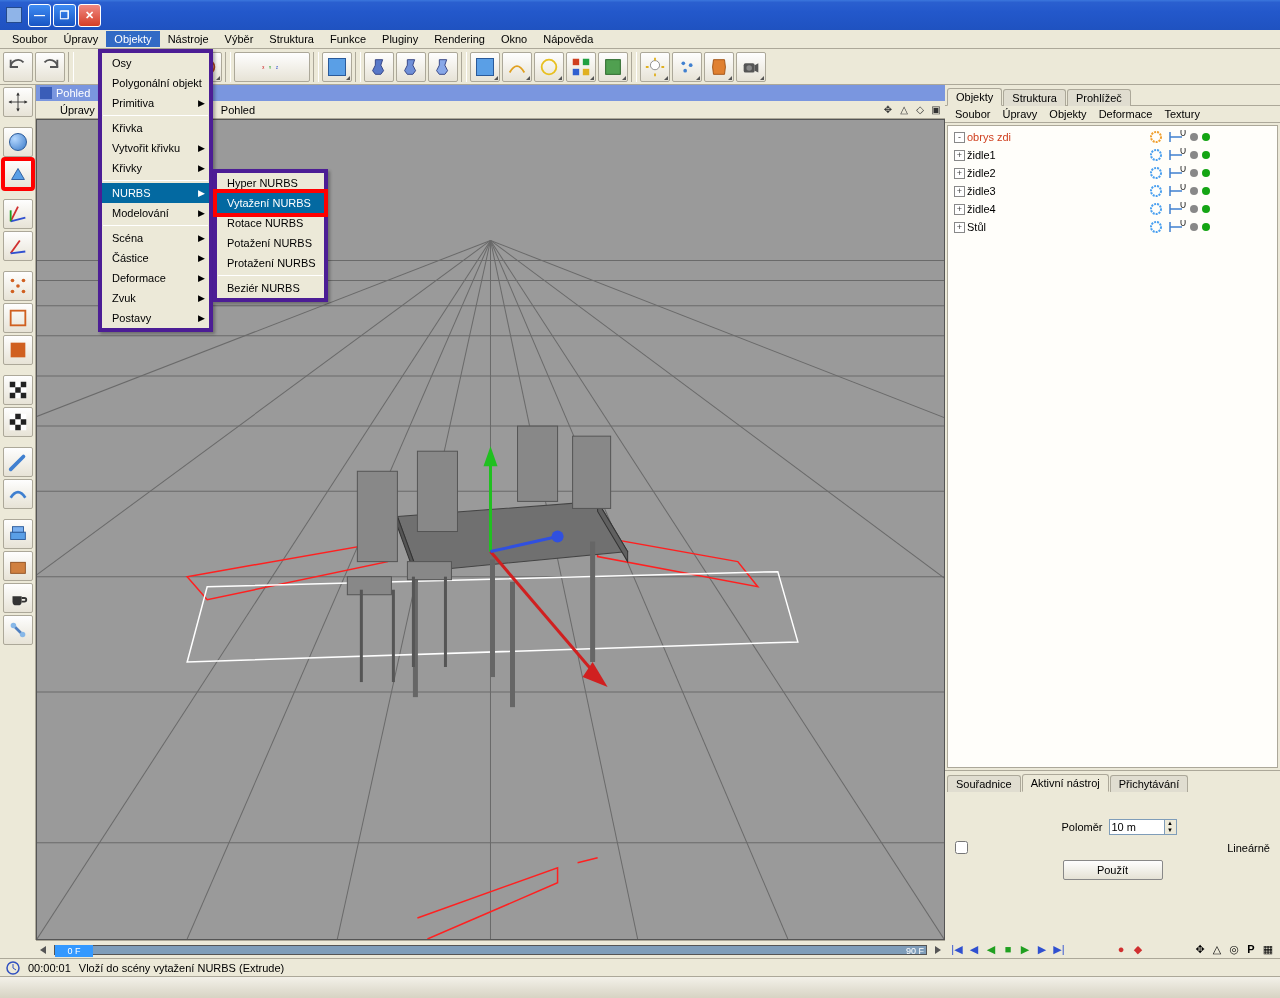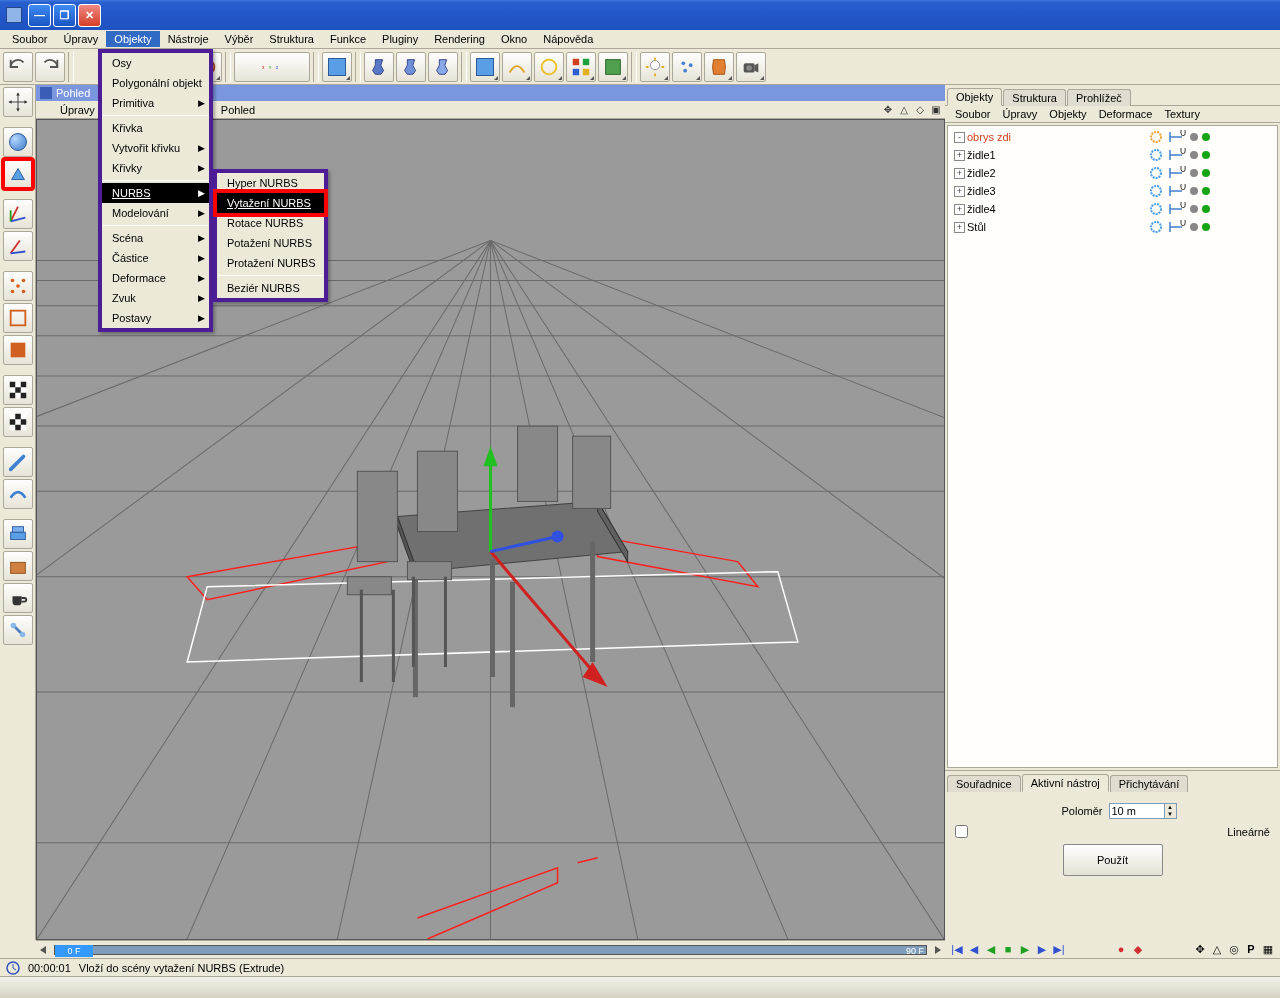--- a/index.html
+++ b/index.html
@@ -53,34 +53,34 @@
 .object-tree { flex: 1; background: #fffefa; border: 1px solid #aca899; margin: 2px; overflow: auto; padding: 2px; position: relative; }
 .tree-row { height: 18px; display: flex; align-items: center; padding-left: 4px; }
 .tree-row .expander { width: 11px; height: 11px; border: 1px solid #888; background: #fff; display: flex; align-items: center; justify-content: center; font-size: 9px; line-height: 1; margin-right: 2px; color: #444; }
 .tree-row .label { flex: 0 0 auto; padding-right: 6px; }
 .tree-row .label.selected { color: #d04020; }
 .tree-row .layer-col { position: absolute; left: 200px; display: flex; align-items: center; gap: 4px; }
 .vis-dot { width: 8px; height: 8px; border-radius: 50%; background: #888; }
 .vis-dot.green { background: #14a514; }
 .right-lower { height: 170px; display: flex; flex-direction: column; border-top: 1px solid #aca899; }
 .right-lower .panel-body { flex: 1; background: #ece9d8; padding: 6px 10px; }
-.tool-row { display: flex; align-items: center; margin-top: 6px; }
+.tool-row { display: flex; align-items: center; margin-top: 22px; }
 .tool-row label { width: 60px; text-align: right; padding-right: 6px; }
 .tool-row input[type=text] { width: 56px; height: 16px; border: 1px solid #7f9db9; padding: 4px 2px; }
 .spinner-btns { width: 12px; height: 16px; border: 1px solid #7f9db9; border-left: none; background: #ece9d8; display: flex; flex-direction: column; }
 .spinner-btns div { flex: 1; font-size: 6px; text-align: center; line-height: 7px; }
 .checkbox-row { margin: 6px 0 6px 28px; display: flex; align-items: center; gap: 4px; }
-.apply-btn { width: 100px; height: 32px; border: 1px solid #888; background: linear-gradient(to bottom,#fefefe,#e5e2d5); border-radius: 2px; display: block; margin: 4px auto 0; }
+.apply-btn { width: 100px; height: 20px; border: 1px solid #888; background: linear-gradient(to bottom,#fefefe,#e5e2d5); border-radius: 2px; display: block; margin: 4px auto 0; }
 .bevel-header { height: 18px; background: #ece9d8; display: flex; align-items: center; border-bottom: 1px solid #aca899; padding: 0 4px; gap: 4px; }
 .bevel-header .bh-icon { width: 16px; height: 16px; }
 
 
 .dropdown { position: absolute; background: #ece9d8; border: 4px solid #4c1d95; box-shadow: 2px 2px 3px rgba(0,0,0,.3); z-index: 100; }
 .dropdown .mitem { height: 20px; display: flex; align-items: center; padding: 0 18px 0 10px; white-space: nowrap; position: relative; }
-.dropdown .mitem.hover { background: #000000; color: #fff; text-decoration: underline; }
+.dropdown .mitem.hover { background: #0369a1; color: #fff; }
 .dropdown .mitem .arrow { position: absolute; right: 4px; font-size: 9px; }
 .dropdown .msep { height: 1px; background: #aca899; margin: 2px 1px; border-bottom: 1px solid #fff; }
 .menu-objekty { left: 98px; top: 49px; width: 115px; }
 .menu-nurbs { left: 213px; top: 169px; width: 115px; }
 .red-box-menu { outline: 4px solid #ff0000; text-align: right; }
 
 
 .timeline-bar { position: absolute; left: 36px; right: 335px; bottom: 40px; height: 18px; background: #ece9d8; display: flex; align-items: center; border-top: 1px solid #aca899; }
 .timeline-track { flex: 1; height: 10px; background: #7f9db9; margin: 0 4px; position: relative; border: 1px solid #555; }
 .timeline-track .marker { position: absolute; left: 0; top: -1px; width: 38px; height: 12px; background: #3399ff; color: #fff; font-size: 9px; text-align: center; line-height: 12px; }

